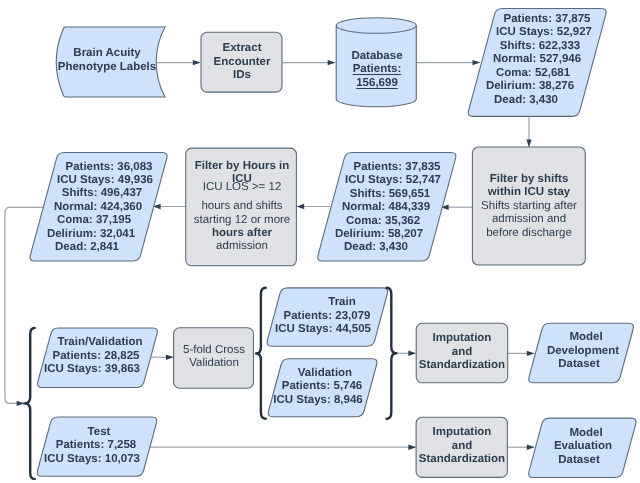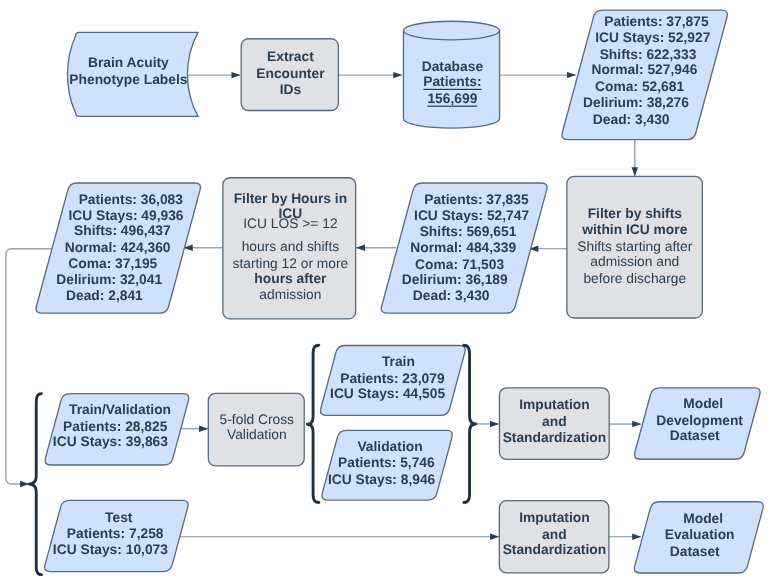--- a/index.html
+++ b/index.html
@@ -107,42 +107,42 @@
     <div class="lbl reg" style="left:81.50px;top:200.05px;"><span>hours and shifts</span></div>
     <div class="lbl reg" style="left:81.50px;top:213.50px;"><span>starting 12 or more</span></div>
     <div class="lbl reg" style="left:81.50px;top:226.95px;font-weight:bold;"><span>hours after</span></div>
     <div class="lbl reg" style="left:81.50px;top:240.40px;"><span>admission</span></div>
   </div>
   <div class="lblgrp">
     <div class="lbl" style="left:237.00px;top:160.70px;"><span>Patients: 37,835</span></div>
     <div class="lbl" style="left:233.42px;top:174.15px;"><span>ICU Stays: 52,747</span></div>
     <div class="lbl" style="left:229.84px;top:187.60px;"><span>Shifts: 569,651</span></div>
     <div class="lbl" style="left:226.26px;top:201.05px;"><span>Normal: 484,339</span></div>
-    <div class="lbl" style="left:222.68px;top:214.50px;"><span>Coma: 71,503</span></div>
-    <div class="lbl" style="left:219.10px;top:227.95px;"><span>Delirium: 36,189</span></div>
+    <div class="lbl" style="left:222.68px;top:214.50px;"><span>Coma: 35,362</span></div>
+    <div class="lbl" style="left:219.10px;top:227.95px;"><span>Delirium: 58,207</span></div>
     <div class="lbl" style="left:215.52px;top:241.40px;"><span>Dead: 3,430</span></div>
   </div>
   <div class="lblgrp">
     <div class="lbl" style="left:369.30px;top:172.80px;"><span>Filter by shifts</span></div>
-    <div class="lbl" style="left:369.30px;top:186.25px;"><span>within ICU more</span></div>
+    <div class="lbl" style="left:369.30px;top:186.25px;"><span>within ICU stay</span></div>
     <div class="lbl reg" style="left:369.30px;top:199.70px;"><span>Shifts starting after</span></div>
     <div class="lbl reg" style="left:369.30px;top:213.15px;"><span>admission and</span></div>
     <div class="lbl reg" style="left:369.30px;top:226.60px;"><span>before discharge</span></div>
   </div>
   <div class="lblgrp">
     <div class="lbl" style="left:-60.50px;top:336.40px;"><span>Train/Validation</span></div>
     <div class="lbl" style="left:-64.10px;top:349.85px;"><span>Patients: 28,825</span></div>
     <div class="lbl" style="left:-67.70px;top:363.30px;"><span>ICU Stays: 39,863</span></div>
   </div>
   <div class="lblgrp">
     <div class="lbl reg" style="left:53.60px;top:343.70px;"><span>5-fold Cross</span></div>
     <div class="lbl reg" style="left:53.60px;top:357.15px;"><span>Validation</span></div>
   </div>
   <div class="lblgrp">
-    <div class="lbl" style="left:172px;top:296.40px;"><span>Train</span></div>
+    <div class="lbl" style="left:182px;top:296.40px;"><span>Train</span></div>
     <div class="lbl" style="left:166.90px;top:309.85px;"><span>Patients: 23,079</span></div>
     <div class="lbl" style="left:163.30px;top:323.30px;"><span>ICU Stays: 44,505</span></div>
   </div>
   <div class="lblgrp">
     <div class="lbl" style="left:165.20px;top:367.00px;"><span>Validation</span></div>
     <div class="lbl" style="left:161.60px;top:380.45px;"><span>Patients: 5,746</span></div>
     <div class="lbl" style="left:158.00px;top:393.90px;"><span>ICU Stays: 8,946</span></div>
   </div>
   <div class="lblgrp">
     <div class="lbl" style="left:301.70px;top:332.40px;"><span>Imputation</span></div>

